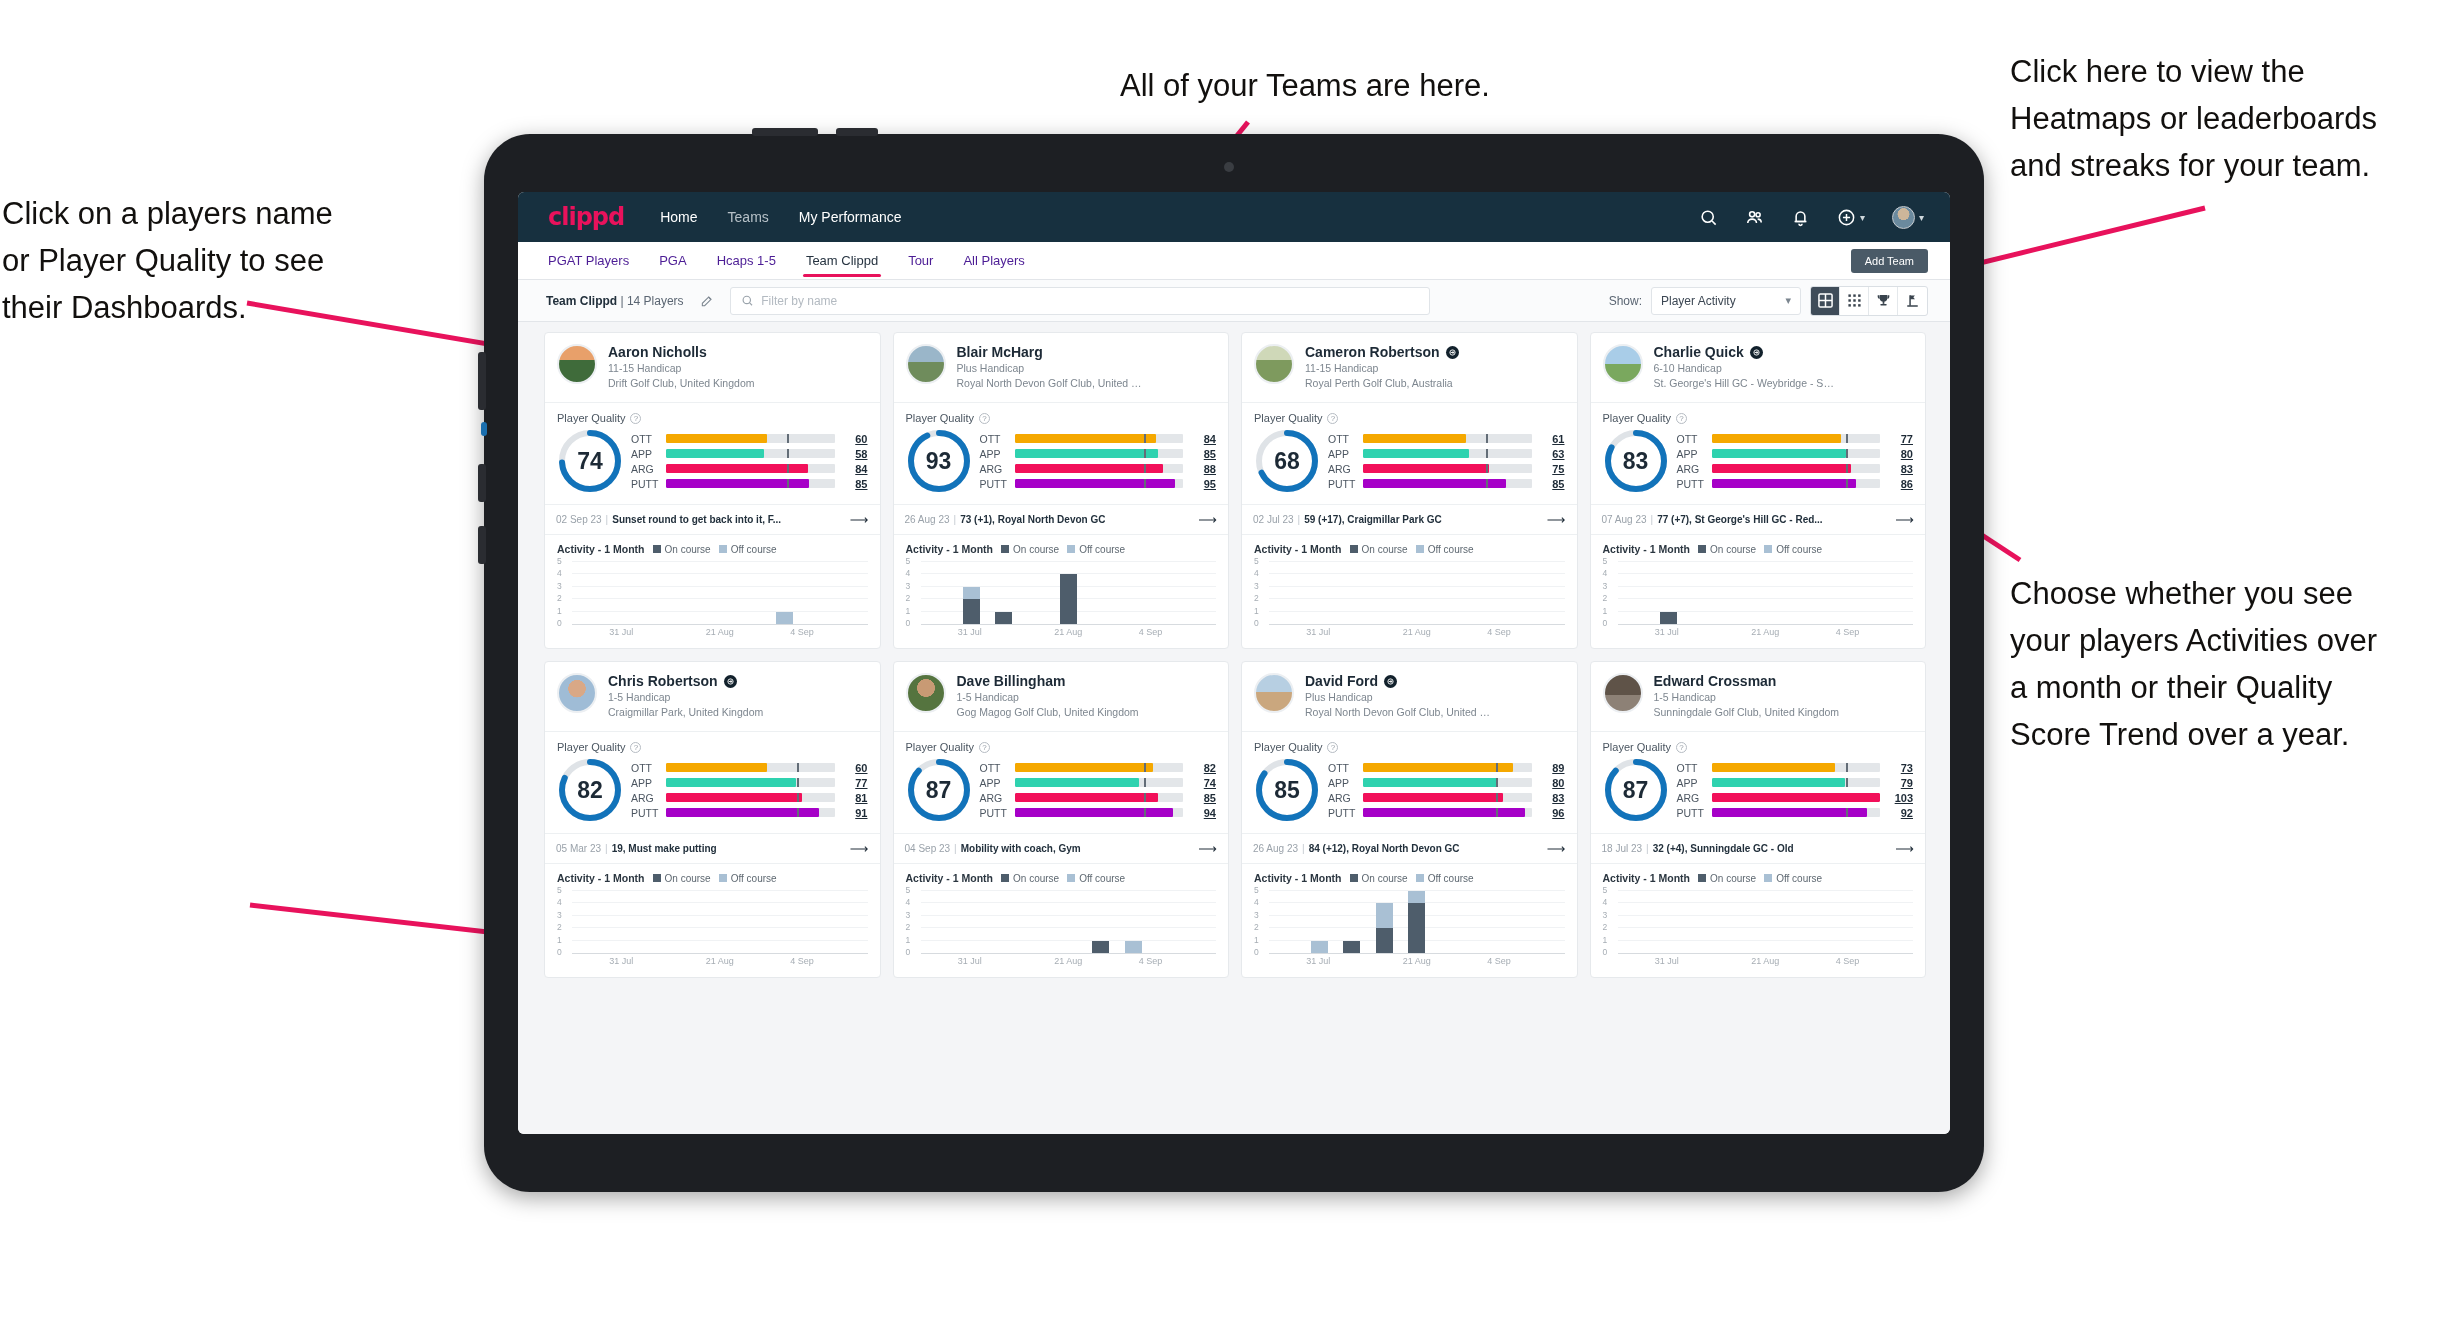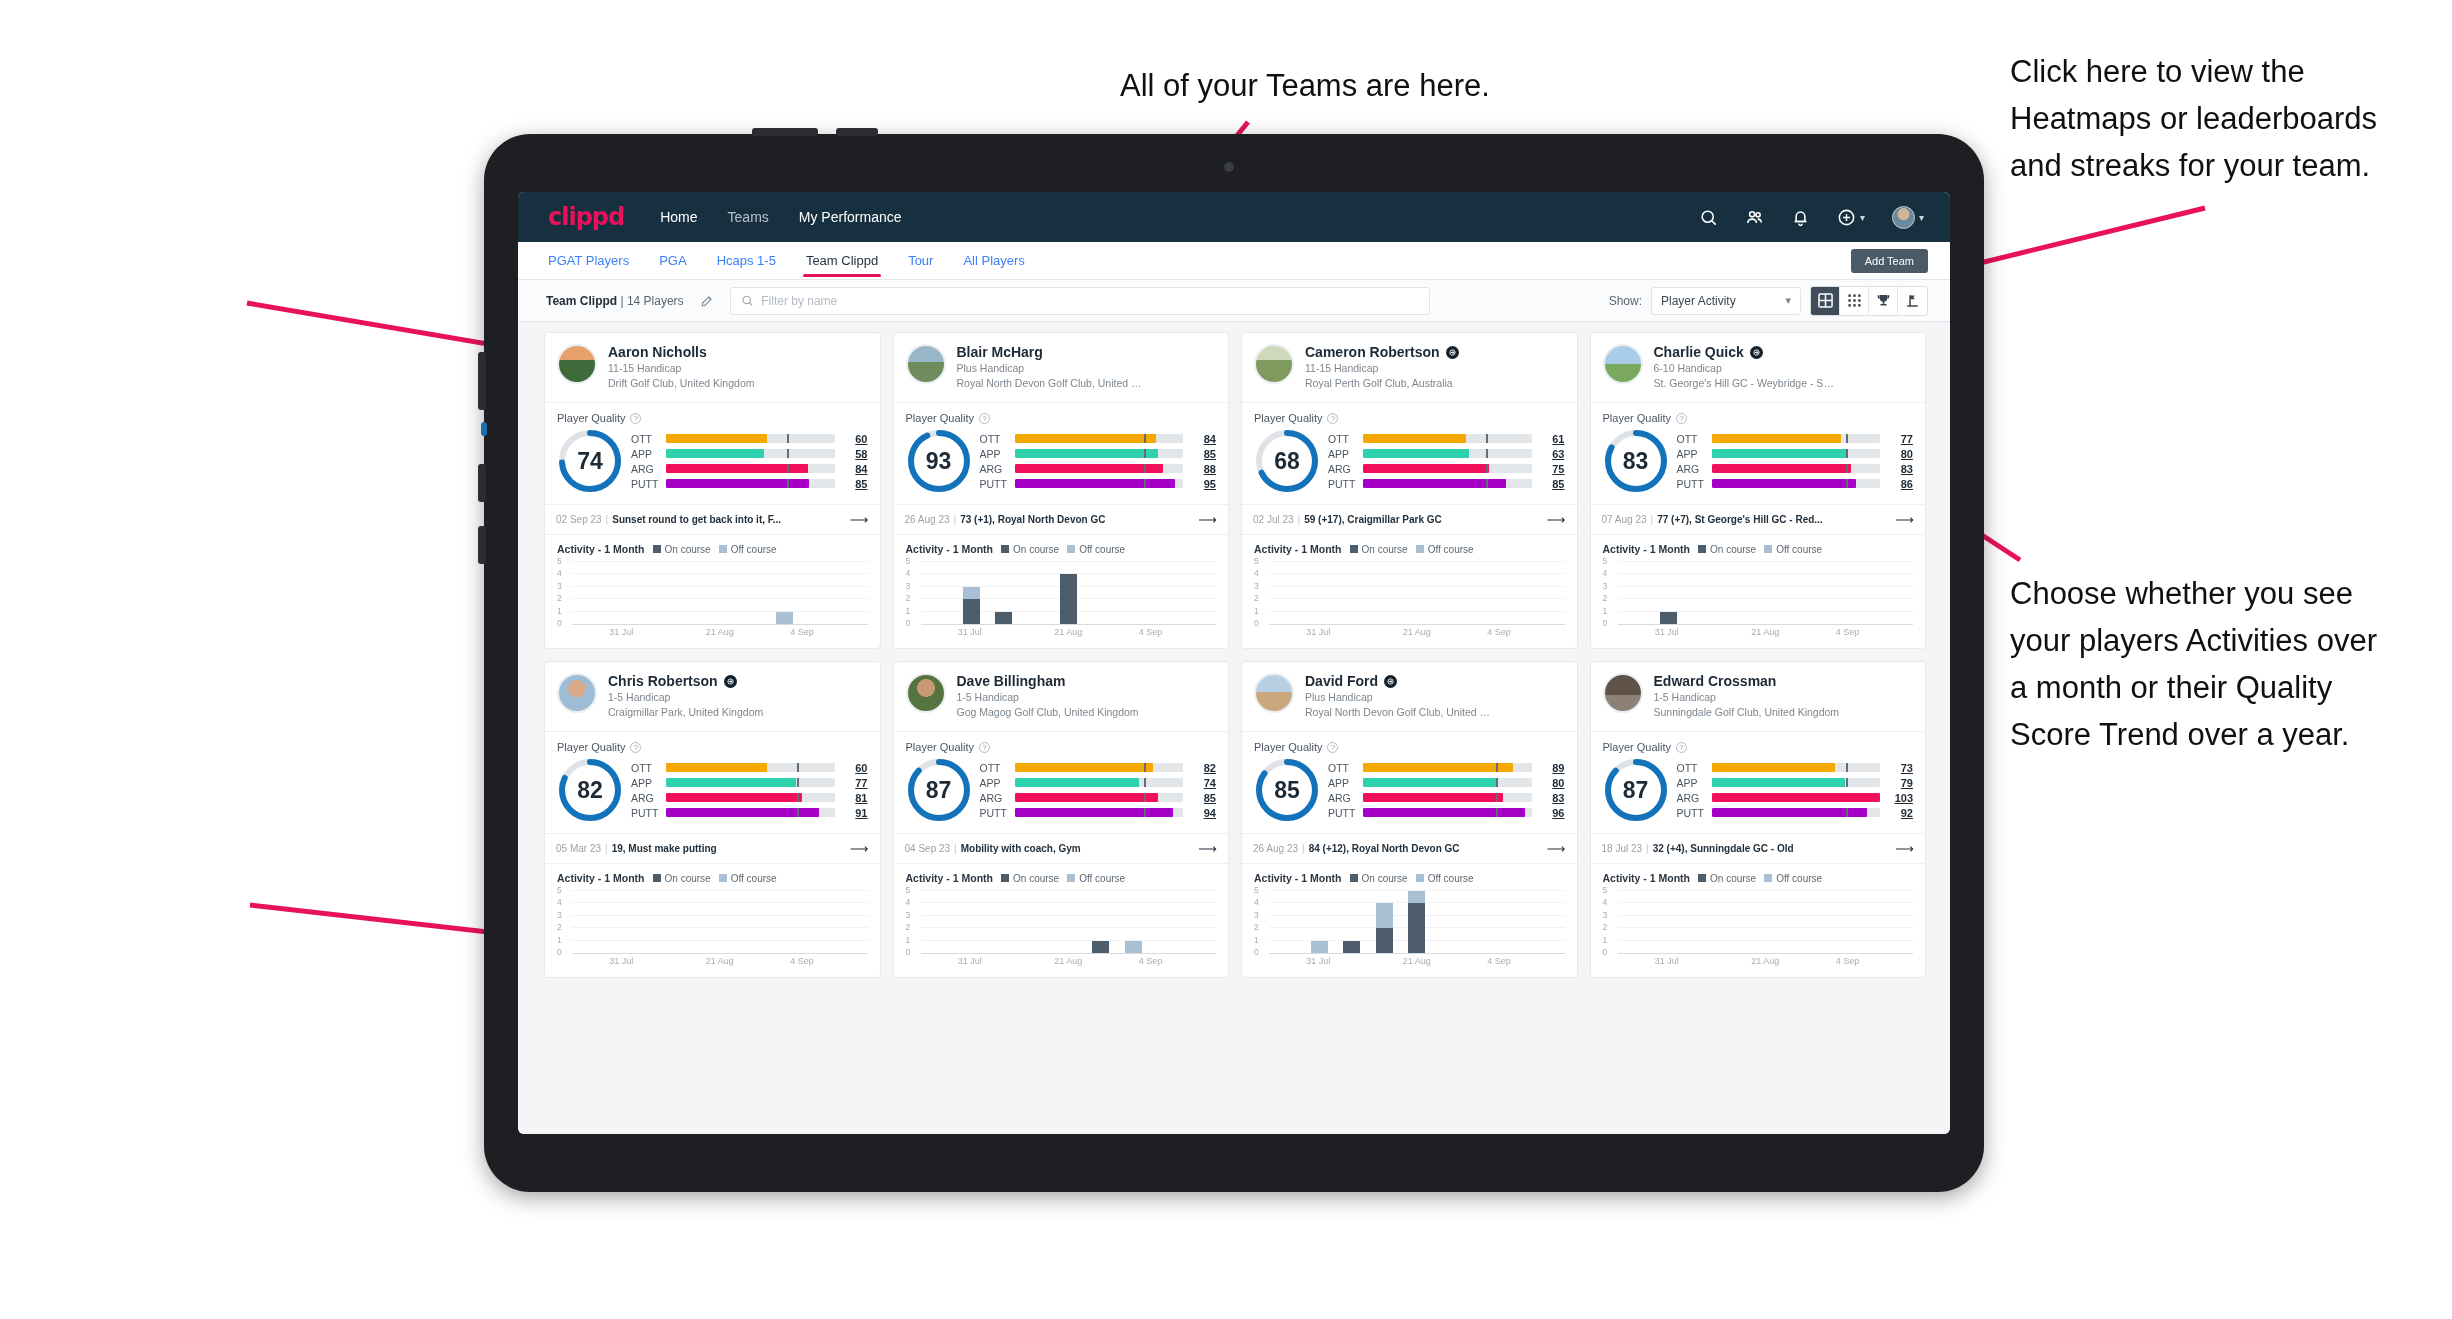--- a/index.html
+++ b/index.html
@@ -73,21 +73,21 @@
     width:23px; height:23px; border-radius:50%;
     background: radial-gradient(circle at 50% 34%, #cdb69a 0 34%, #6b8a9e 35% 100%);
     border:1.5px solid #c8ccd0;
   }
 
   
   .subnav {
     height: 38px; background:#ffffff; border-bottom:1px solid #e2e5e9;
     display:flex; align-items:center; padding:0 22px 0 30px; flex:0 0 auto; position:relative;
   }
-  .tab { font-size:13px; color:#3b82f6; margin-right:30px; position:relative; height:38px; display:flex; align-items:center; }
+  .tab { font-size:13px; color:#4c1d95; margin-right:30px; position:relative; height:38px; display:flex; align-items:center; }
   .tab.active { color:#263340; font-weight:normal; }
   .tab.active:after { content:""; position:absolute; left:-3px; right:-3px; bottom:3px; height:3px; background:#e8125c; border-radius:2px; }
   .add-team {
     margin-left:auto; background:#4a5a67; color:#fff; font-size:11px;
     padding:6px 14px; border-radius:3px; border:none;
   }
 
   
   .filterbar {
     height: 42px; background:#fafbfc; border-bottom:1px solid #e2e5e9;
@@ -191,20 +191,23 @@
     </defs>
     <g stroke="#e8125c" stroke-width="5" fill="none" marker-end="url(#ah)">
       <path d="M247,303 L664,374"></path>
       <path d="M1248,122 L1146,248"></path>
       <path d="M2205,208 L1800,307"></path>
       <path d="M2020,560 L1730,370"></path>
       <path d="M250,905 L664,952"></path>
     </g>
   </svg>
 
+  <div class="anno anno-tl">Click on a players name
+or Player Quality to see
+their Dashboards.</div>
   <div class="anno anno-top">All of your Teams are here.</div>
   <div class="anno anno-rm">Choose whether you see
 your players Activities over
 a month or their Quality
 Score Trend over a year.</div>
   <div class="anno anno-tr">Click here to view the
 Heatmaps or leaderboards
 and streaks for your team.</div>
 
   <div class="tablet">

